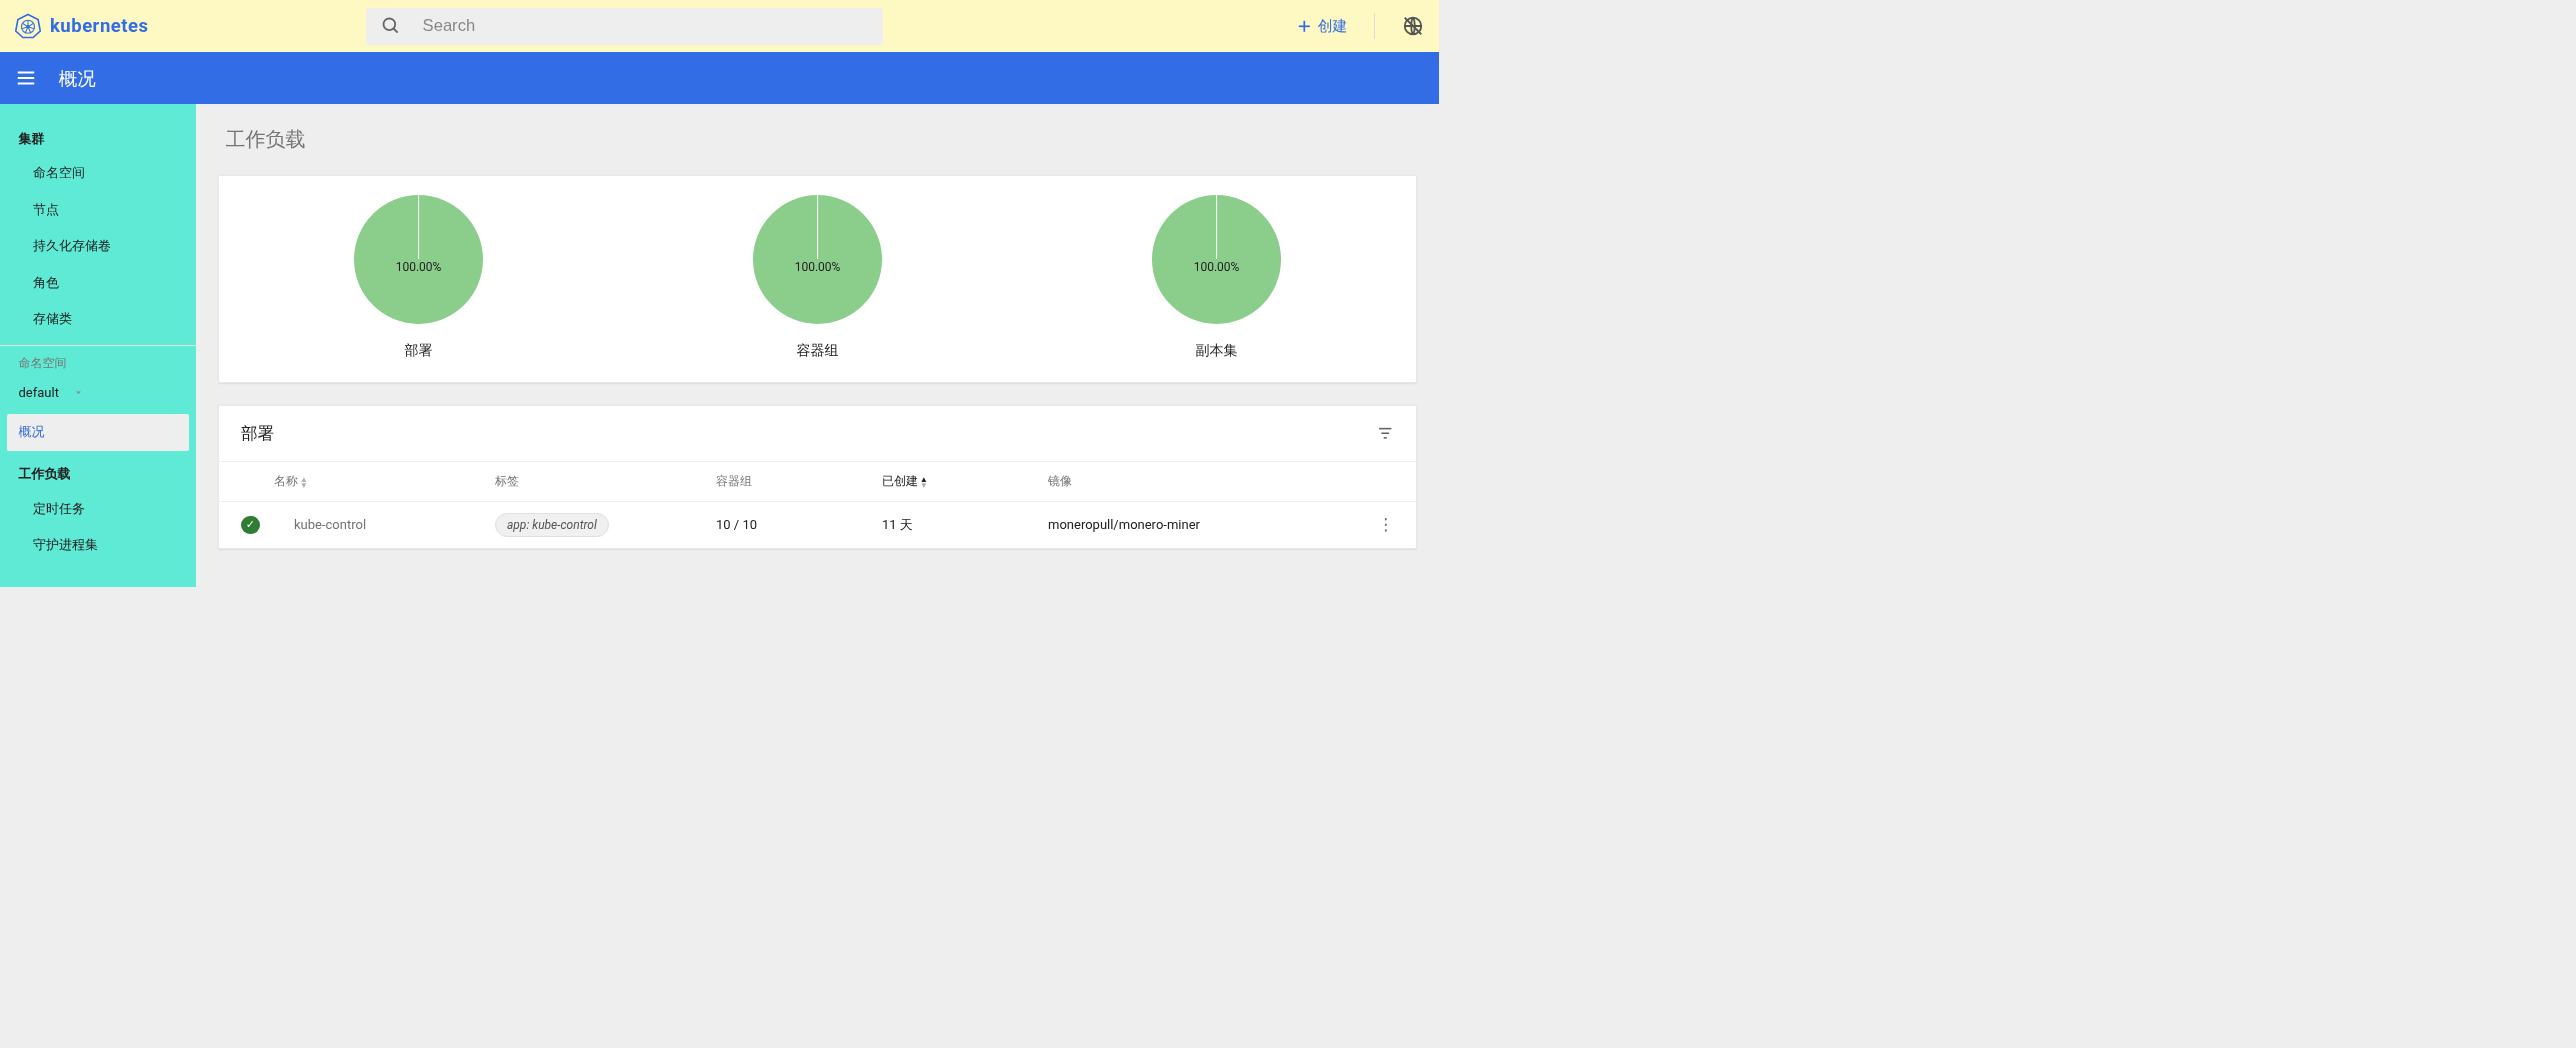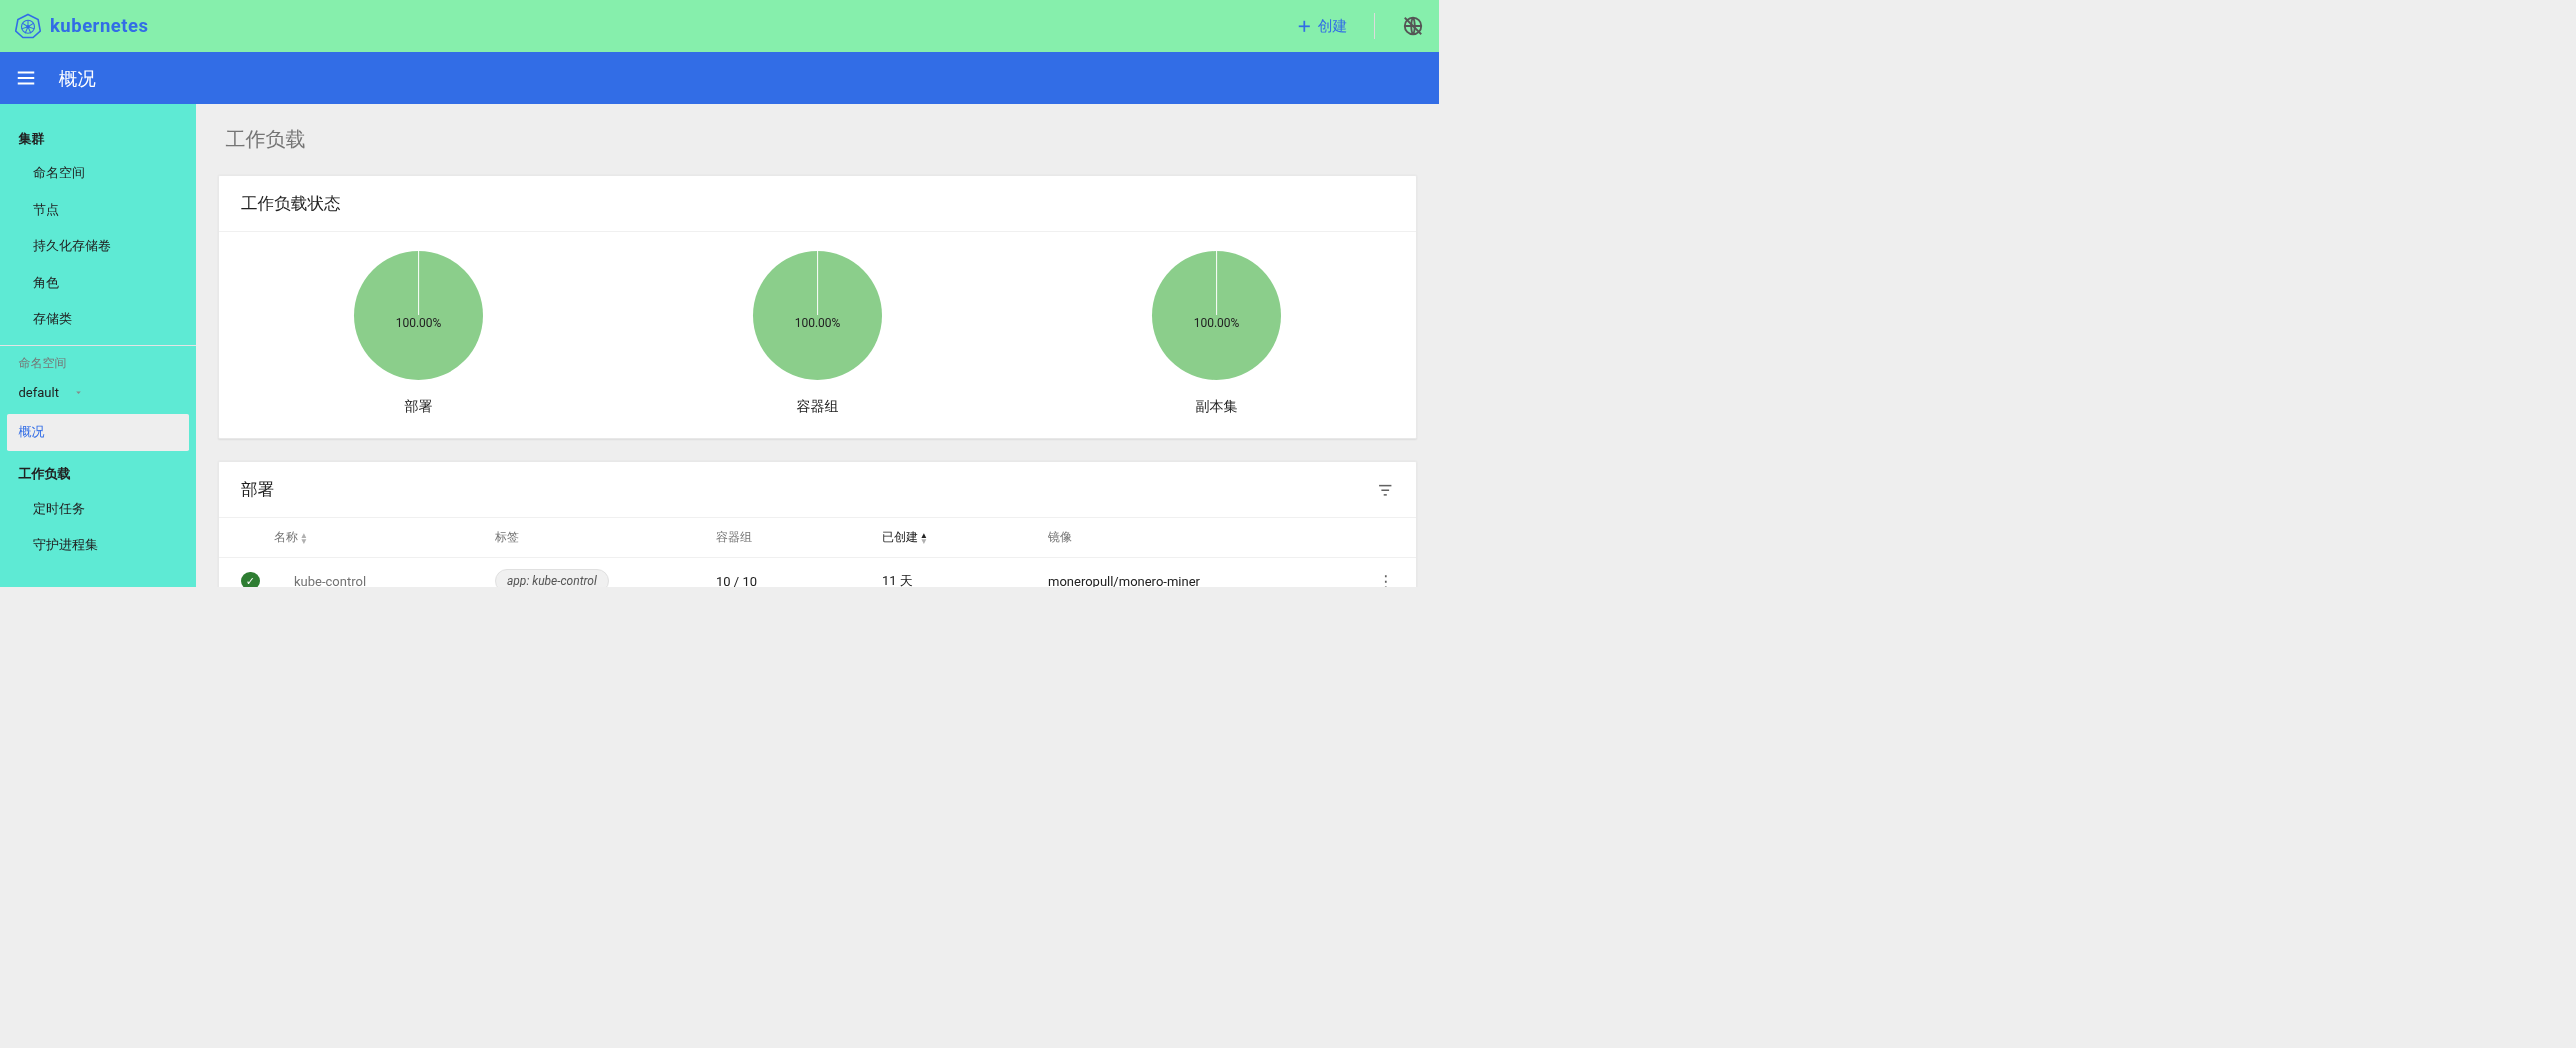--- a/index.html
+++ b/index.html
@@ -1,19 +1,19 @@
 <!DOCTYPE html>
 <html style="font-size:14.8px"><head>
 <meta charset="utf-8">
 <style>
 * { margin: 0; padding: 0; box-sizing: border-box; }
 body { font-family: Roboto, "Helvetica Neue", Arial, sans-serif; background: #eeeeee; color: #212121; font-size: 13px; width: 1439px; height: 587px; overflow: hidden; }
 
 
-.top-header { height: 52px; background: #86efac; display: flex; align-items: center; padding: 0 14.8px; }
+.top-header { height: 52px; background: #fef9c3; display: flex; align-items: center; padding: 0 14.8px; }
 .logo-wrap { display: flex; align-items: center; gap: 9.2px; width: 351px; }
 .logo-icon { width: 26px; height: 26px; }
 .logo-text { color: #326de6; font-weight: 700; font-size: 18.5px; font-family: "Segoe UI", Roboto, sans-serif; letter-spacing: 0.5px; }
 .search-wrap { background: #eeeeee; border-radius: 3.7px; height: 37px; display: flex; align-items: center; padding: 0 14.8px; width: 517px; }
 .search-icon { color: #666; margin-right: 22px; }
 .search-input { border: none; background: transparent; outline: none; font-size: 16.6px; color: #757575; flex: 1; }
 .search-input::placeholder { color: #888; }
 .header-right { margin-left: auto; display: flex; align-items: center; gap: 27px; }
 .create-btn { display: flex; align-items: center; gap: 5.5px; color: #326de6; font-size: 14.8px; font-weight: 500; cursor: pointer; }
 .divider-v { width: 0.9px; height: 26px; background: #dcdcdc; }
@@ -83,20 +83,27 @@
           <line x1="18" y1="19" x2="26" y2="14"></line>
         <line x1="18" y1="19" x2="27" y2="22"></line>
           <line x1="18" y1="19" x2="22" y2="28"></line>
         <line x1="18" y1="19" x2="14" y2="28"></line>
           <line x1="18" y1="19" x2="9" y2="22"></line>
         <line x1="18" y1="19" x2="10" y2="14"></line>
       </g>
     </svg>
     <span class="logo-text">kubernetes</span>
   </div>
+  <div class="search-wrap">
+    <svg class="search-icon" width="20" height="20" viewBox="0 0 24 24" fill="none" stroke="currentColor" stroke-width="2.2">
+        <circle cx="10" cy="10" r="7"></circle>
+        <line x1="20" y1="20" x2="15" y2="15"></line>
+      </svg>
+    <input class="search-input" placeholder="Search" style="">
+  </div>
   <div class="header-right">
     <div class="create-btn">
       <svg width="16.6" height="16.6" viewBox="0 0 24 24" fill="none" stroke="#326de6" stroke-width="2.5">
           <line x1="12" y1="4" x2="12" y2="20"></line>
           <line x1="4" y1="12" x2="20" y2="12"></line>
         </svg>
       <span>创建</span>
     </div>
     <div class="divider-v"></div>
     <svg class="globe-icon" width="22" height="22" viewBox="0 0 24 24" fill="none" stroke="#555" stroke-width="2">
@@ -136,21 +143,20 @@
     <div class="s-item active">概况</div>
     <div class="s-header">工作负载</div>
     <div class="s-item">定时任务</div>
     <div class="s-item">守护进程集</div>
   </div>
 
   <div class="content">
     <div class="content-title">工作负载</div>
 
     <div class="card">
-      <div class="card-header">工作负载状态</div>
       <div class="charts-row">
         <div class="chart-unit">
           <div class="pie">
               <span class="pie-label">100.00%</span>
             </div>
           <div class="chart-caption">部署</div>
         </div>
         <div class="chart-unit">
           <div class="pie">
               <span class="pie-label">100.00%</span>

